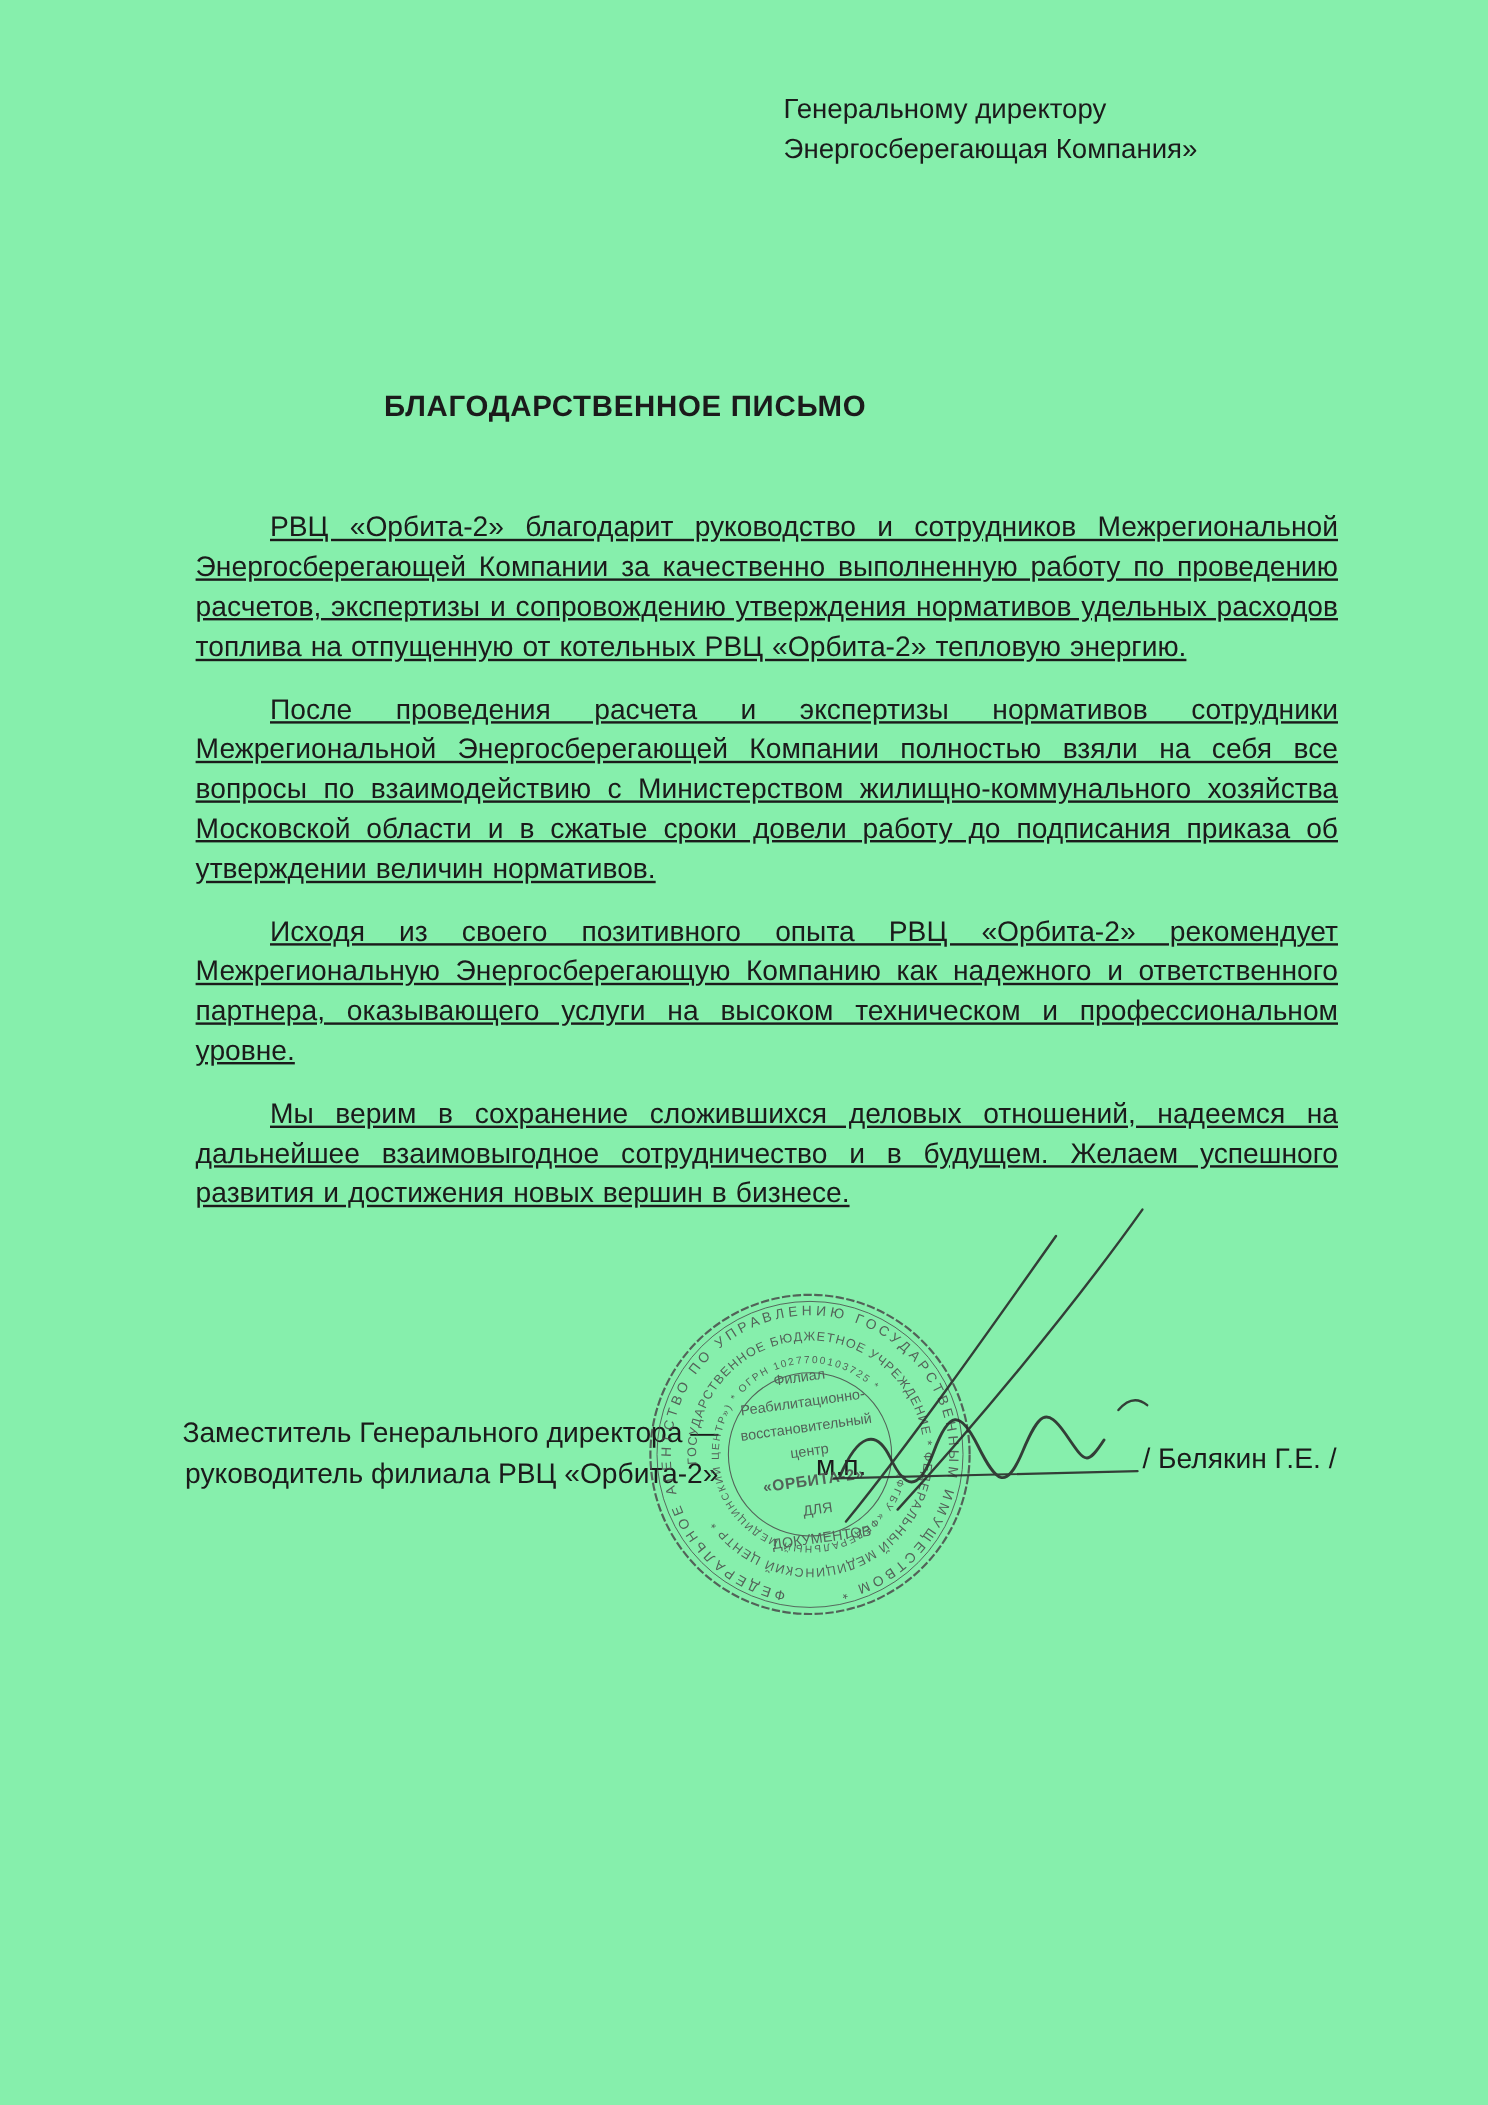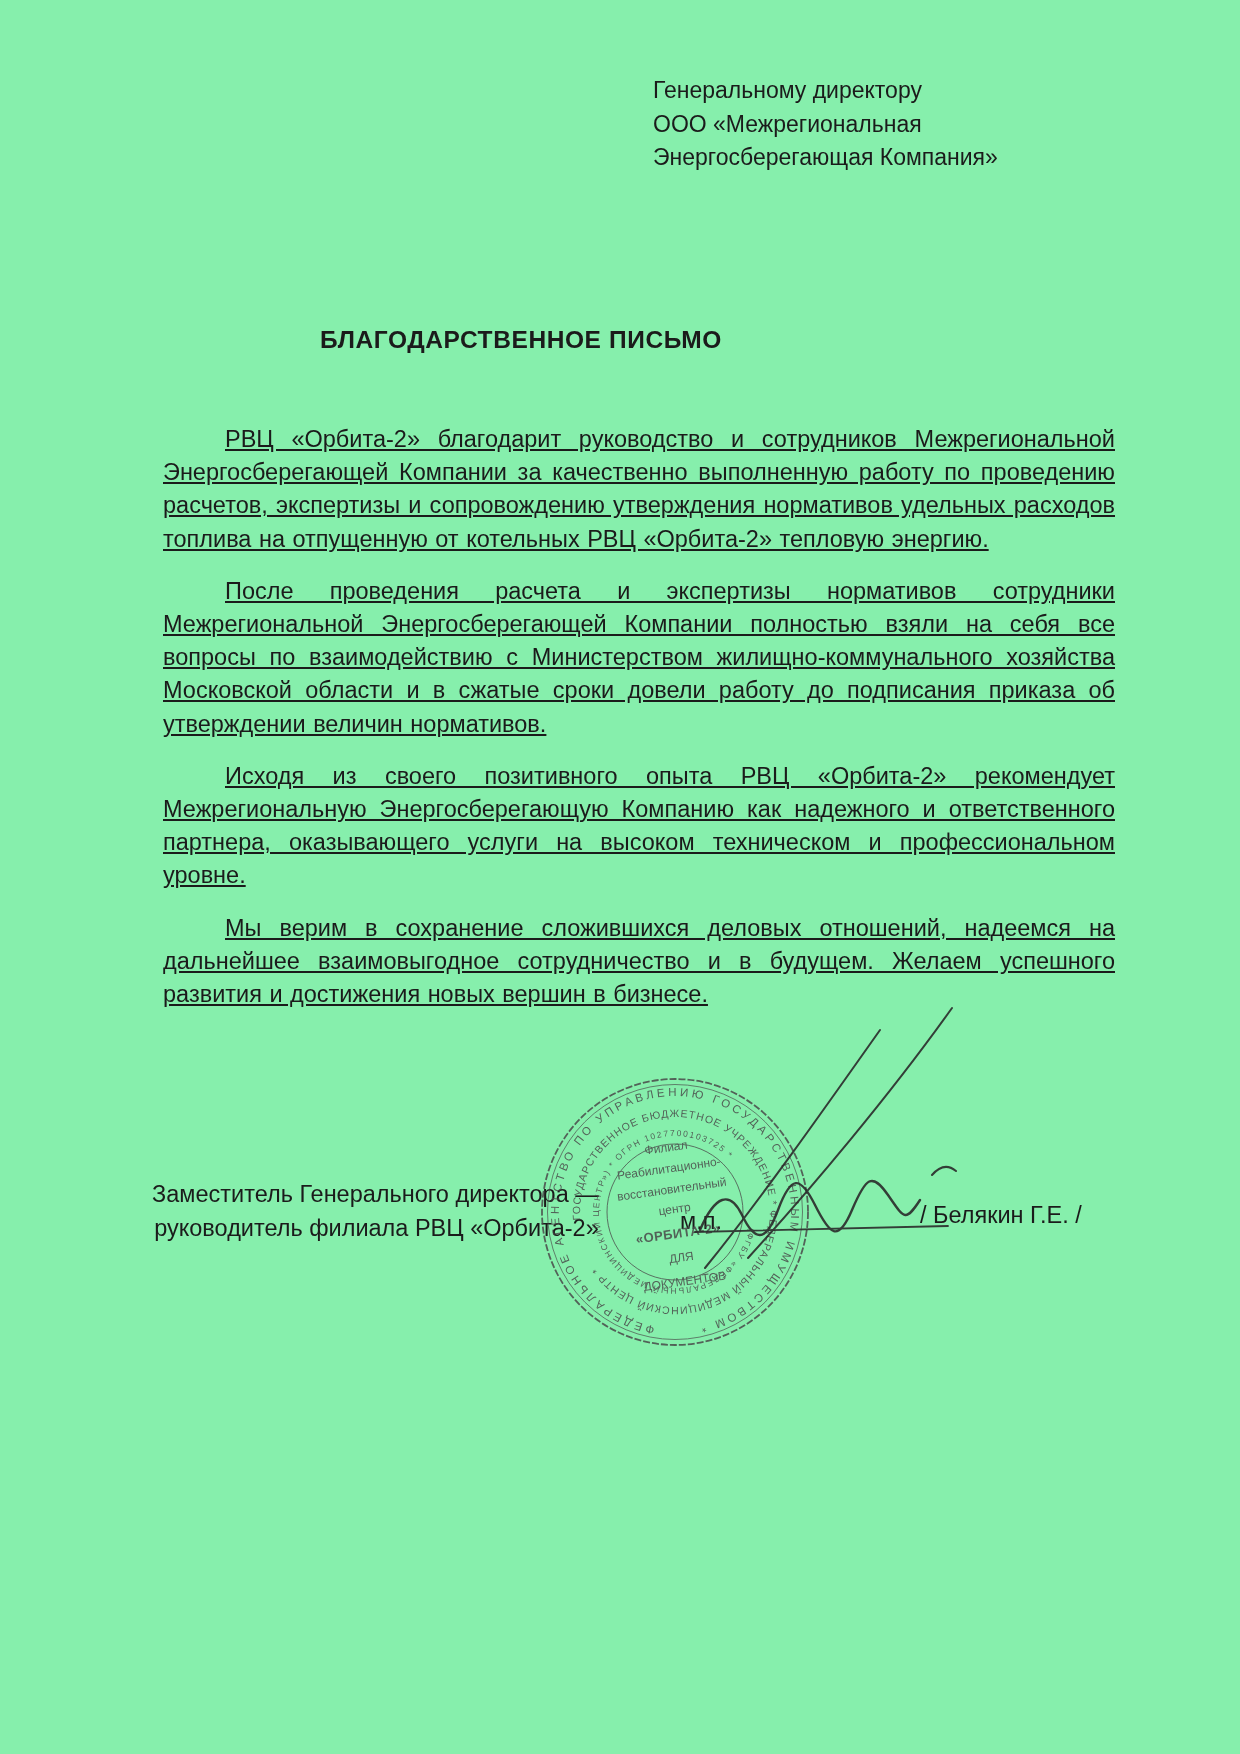--- a/index.html
+++ b/index.html
@@ -34,42 +34,41 @@
 
   .sig-role {
     position:absolute; left:152px; top:1178px;
     font-size:23.5px; line-height:33.5px; white-space:nowrap;text-align:right;
   }
   .seal-mark {
     position:absolute; left:680px; top:1208px;
     font-size:23.5px;
   }
   .sig-name {
-    position:absolute; left:920px; top:1202px;
+    position:absolute; left:952px; top:1202px;
     font-size:23.5px; white-space:nowrap;
   }
 
   .overlay-svg { position:absolute; left:470px; top:985px; width:700px; height:385px; }
 
   .ring-outer  { font-size:11.5px; letter-spacing:3.2px; }
   .ring-middle { font-size:10.5px; letter-spacing:1px; }
   .ring-inner  { font-size:8.5px;  letter-spacing:1.6px; }
   .stamp-center-line { font-size:12px; text-anchor:middle; }
   .stamp-center-line.orb { font-size:13px; font-weight:bold; letter-spacing:.5px; }
   .stamp-group { opacity:.85; }
   .pen-group { opacity:.9; }
 </style>
 </head>
 <body>
 
 <div class="page">
 
   <div class="recipient">
     <div>Генеральному директору</div>
-    <div>ООО «Межрегиональная</div>
     <div>Энергосберегающая Компания»</div>
   </div>
 
   <div class="letter-title">БЛАГОДАРСТВЕННОЕ ПИСЬМО</div>
 
   <div class="body-text">
     <p>РВЦ «Орбита-2»  благодарит руководство и сотрудников Межрегиональной Энергосберегающей Компании за качественно выполненную работу по проведению расчетов, экспертизы и сопровождению утверждения нормативов удельных расходов топлива на отпущенную от котельных РВЦ «Орбита-2» тепловую энергию.</p>
     <p>После проведения расчета и экспертизы нормативов сотрудники Межрегиональной Энергосберегающей Компании полностью взяли на себя все вопросы по взаимодействию с Министерством жилищно-коммунального хозяйства Московской области и в сжатые сроки довели работу до подписания приказа об утверждении величин нормативов.</p>
     <p>Исходя из своего позитивного опыта РВЦ «Орбита-2» рекомендует Межрегиональную Энергосберегающую Компанию как надежного и ответственного партнера, оказывающего услуги на высоком техническом и профессиональном уровне.</p>
     <p>Мы верим в сохранение сложившихся деловых отношений, надеемся на дальнейшее взаимовыгодное сотрудничество и в будущем. Желаем успешного развития и достижения новых вершин в бизнесе.</p>

